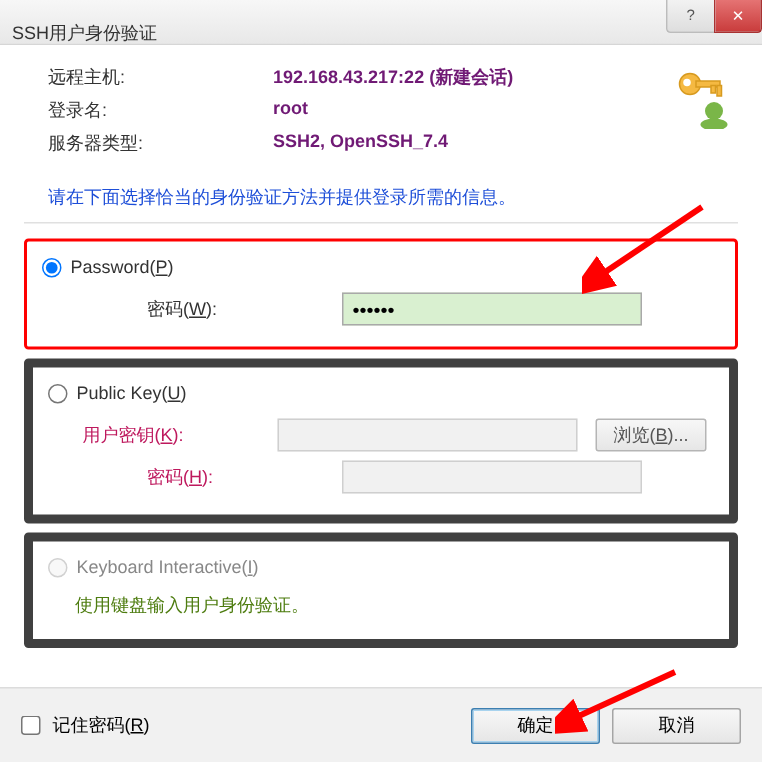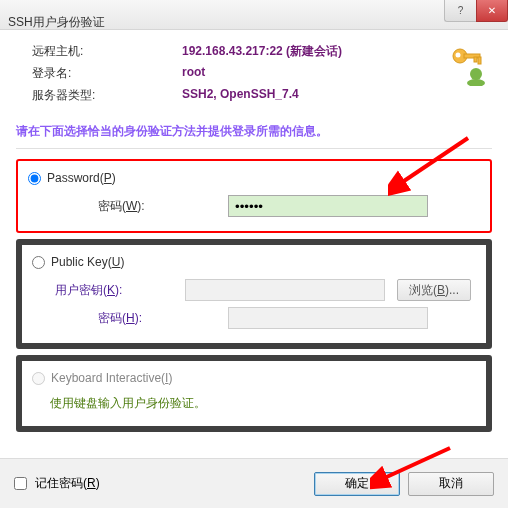--- a/index.html
+++ b/index.html
@@ -47,23 +47,23 @@
   .info-left { flex: 1; }
   .info-row { display: flex; margin: 5px 16px; }
   .info-label { width: 150px; color: #333; }
   .info-value { font-weight: bold; color: #701a75; }
   .key-icon {
     width: 48px; height: 48px;
     position: relative; margin-left: 10px;
   }
   .key-icon svg { width: 48px; height: 48px; }
   .instruction {
-    margin: 14px 0 8px 0;
-    font-weight: bold;
-    color: #8b5cf6;
+    margin: 14px 0 8px 16px;
+    font-weight: normal;
+    color: #1d4ed8;
   }
   hr.sep { border: none; border-top:1px solid #e0e0e0; margin: 4px 0 10px 0;}
   
   .groupbox {
     border: 6px solid #404040;
     border-radius: 3px;
     margin: 6px 0;
     padding: 10px 10px 14px 10px;
     position: relative;
   }
@@ -77,21 +77,21 @@
   .radio-row input[type=radio]{ margin: 0; }
   .radio-label { color:#333; }
   .radio-label.disabled { color:#888; }
   .mnemonic { text-decoration: underline; }
   .field-row {
     display: flex; align-items: center;
     margin: 6px 0 0 18px;
     justify-content: center;
   }
   .field-label { width: 130px; color:#333; }
-  .field-label.disabled { color:#4c1d95; }
+  .field-label.disabled { color:#be185d; }
   input.textbox {
     width: 200px; height: 22px;
     border: 1px solid #a9a9a9;
     padding: 0 6px;
     font-family: inherit;
   }
   input.textbox.green {
     background: #d9f0d0;
   }
   input.textbox[disabled] {

